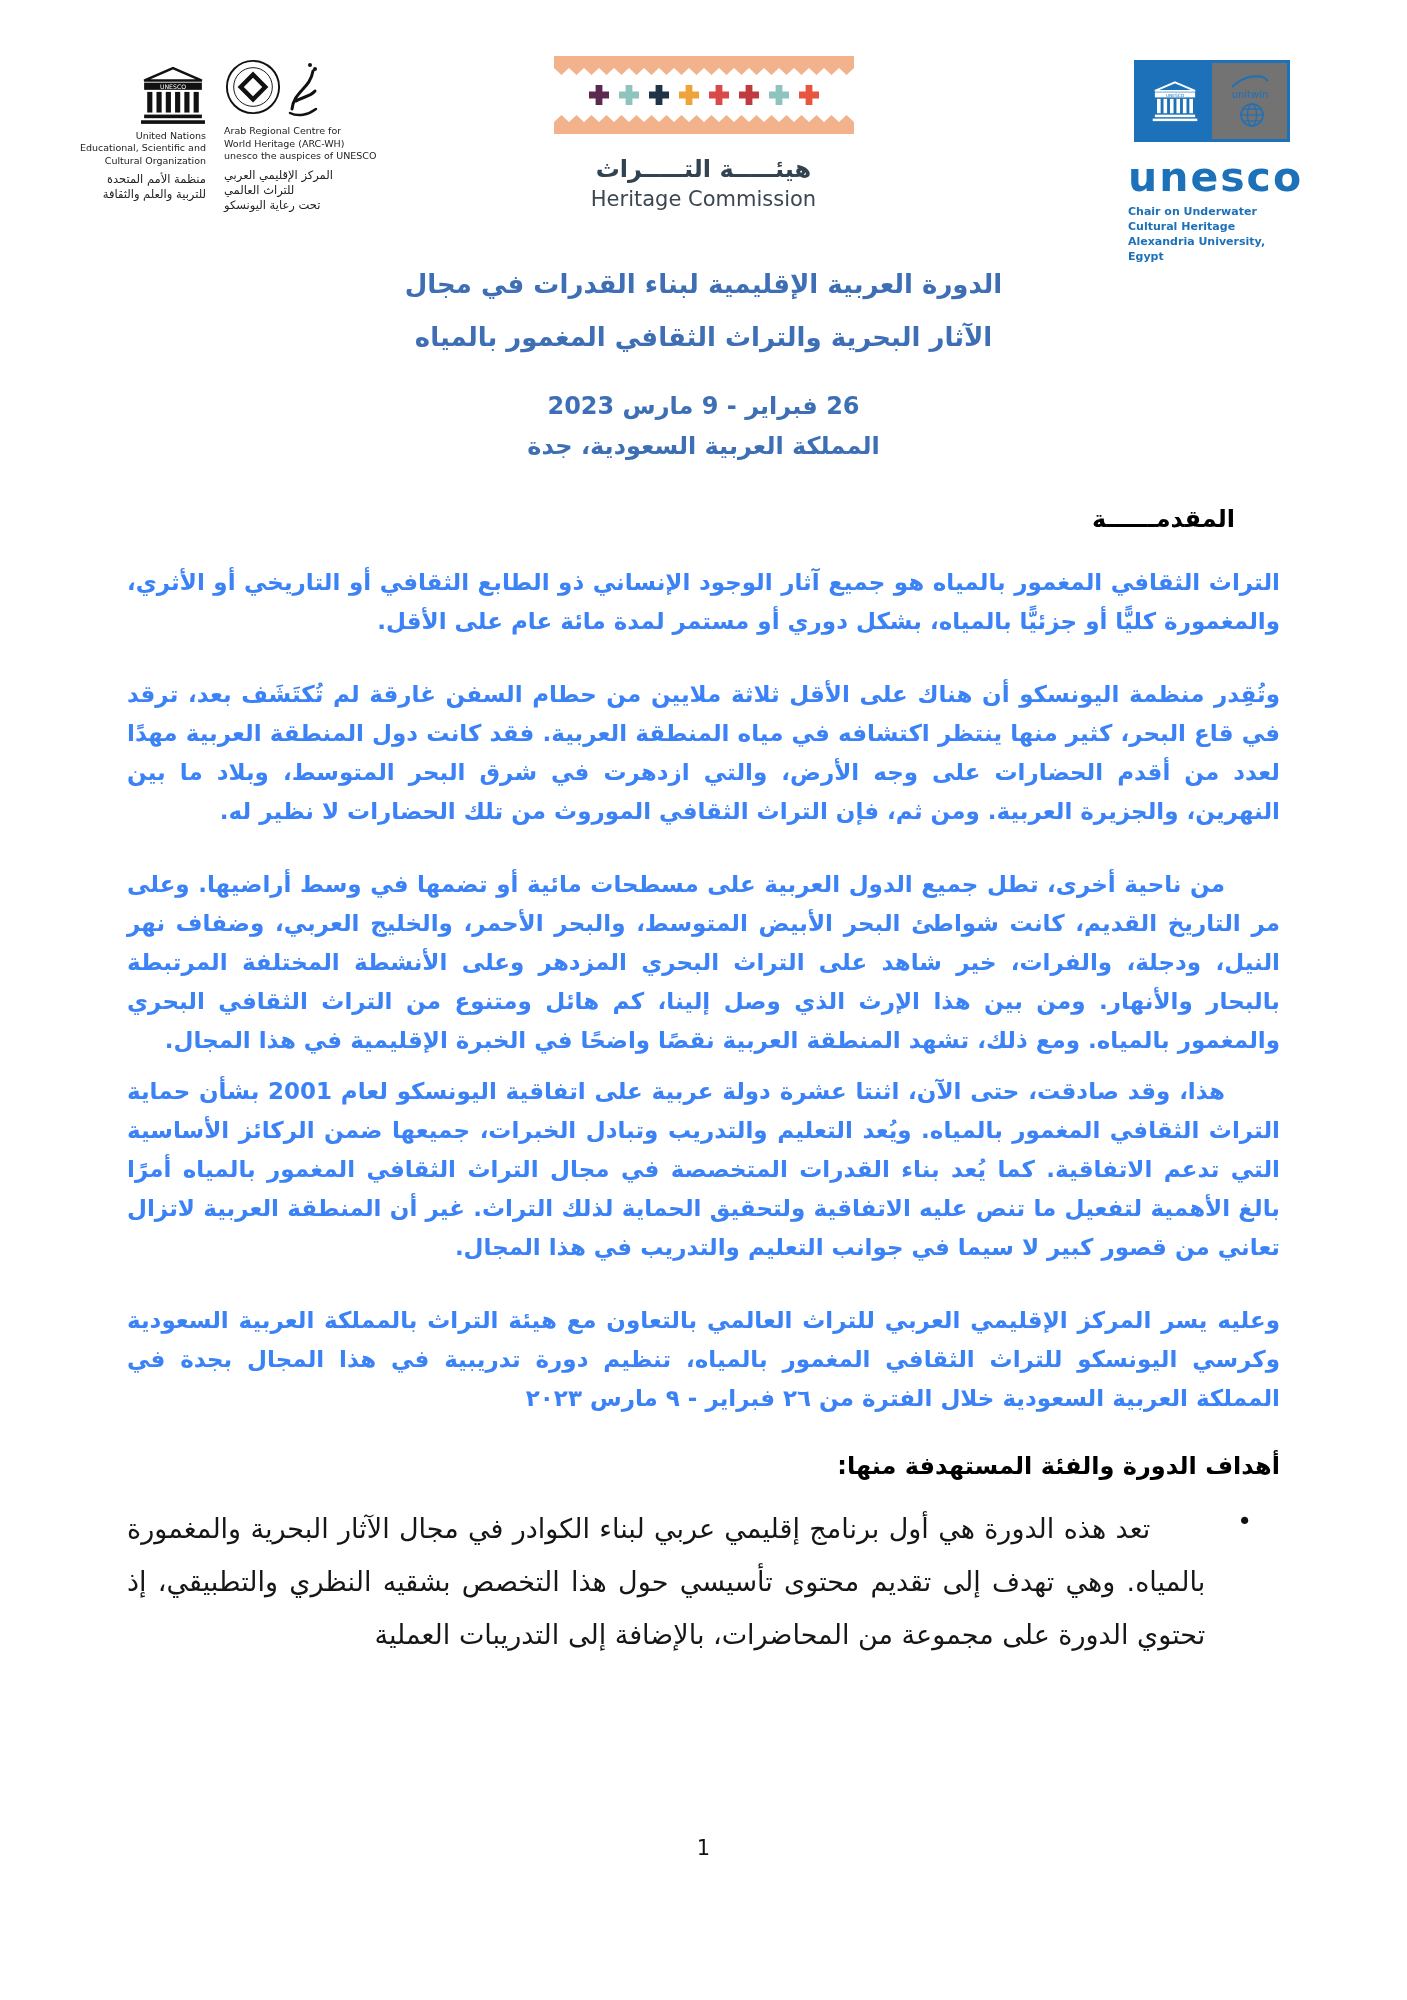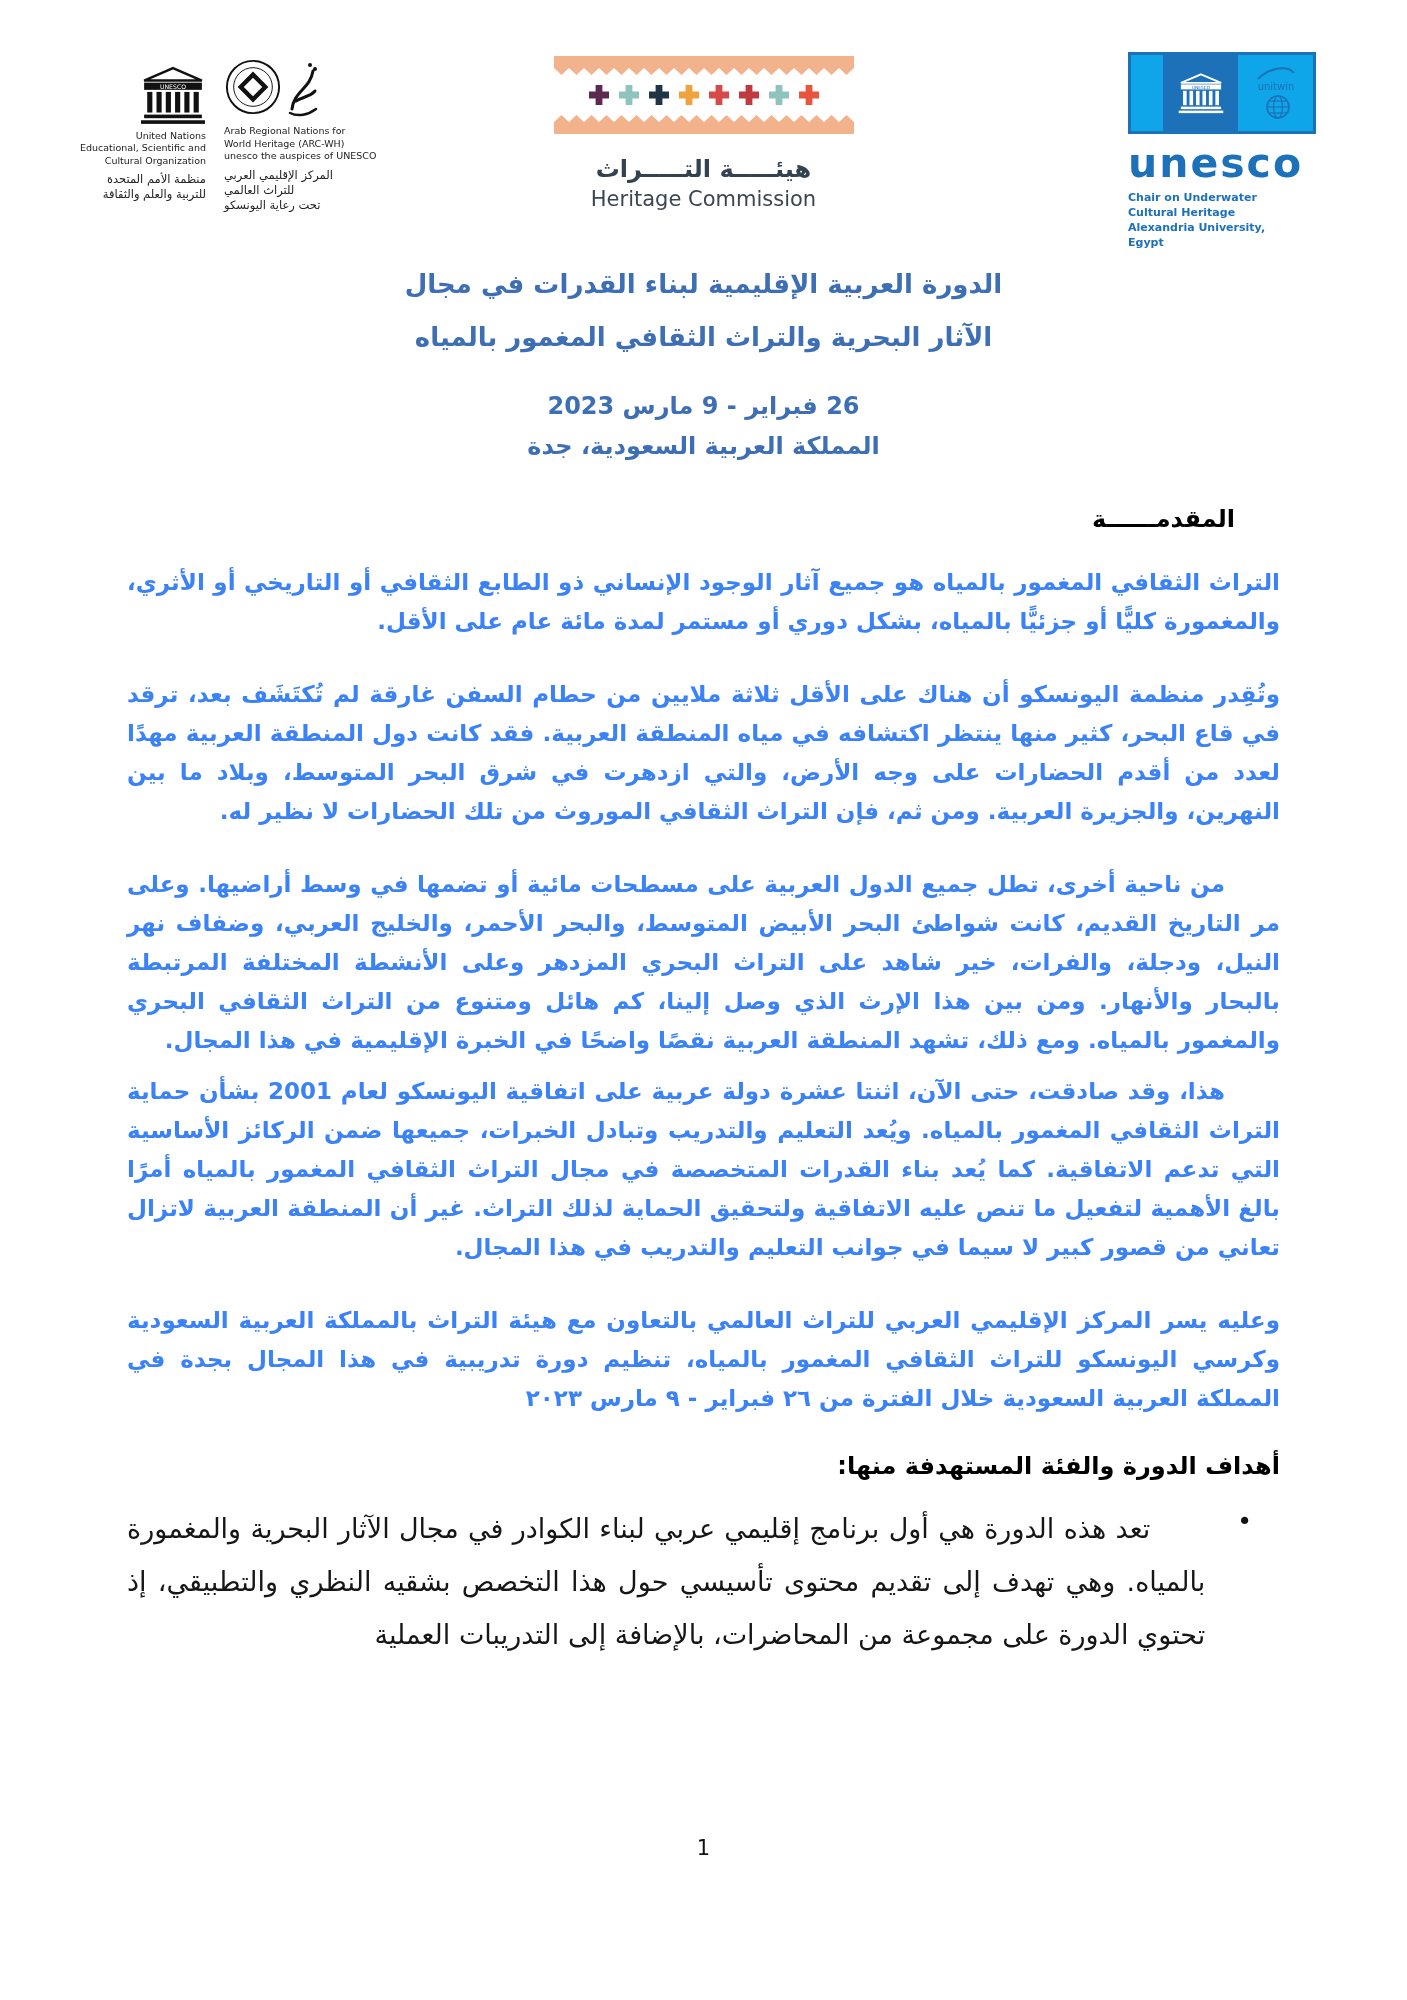--- a/index.html
+++ b/index.html
@@ -24,21 +24,21 @@
   .cap-ar{font-size:11.5px;line-height:15px;color:#222;margin-top:5px;direction:rtl;}
   .c1 .cap-ar{text-align:right;}
   .c2 .cap-ar{text-align:left;}
   .arc-row{display:flex;align-items:center;gap:4px;height:64px;}
 
   .logo-center{position:absolute;left:50%;transform:translateX(-50%);top:56px;width:320px;text-align:center;}
   .hc-ar{font-size:24px;line-height:30px;color:#33424f;font-weight:600;margin-top:16px;direction:rtl;}
   .hc-en{font-size:21px;line-height:26px;color:#3c4650;margin-top:2px;}
 
   .logo-right{position:absolute;left:1128px;top:48px;width:168px;}
-  .un-box{width:150px;height:76px;margin:4px auto;border:3px solid #1d71b8;display:flex;background:#0ea5e9;padding-left:32px;}
+  .un-box{width:150px;height:76px;margin:12px auto;border:3px solid #1d71b8;display:flex;background:#737373;}
   .un-box-left{width:50%;background:#1d71b8;display:flex;align-items:center;justify-content:center;}
   .un-box-right{width:50%;display:flex;align-items:center;justify-content:center;}
   .un-wordmark{font-size:41px;font-weight:bold;color:#1d71b8;letter-spacing:2px;line-height:46px;margin-top:6px;text-align:center;}
   .un-caption{font-size:11px;font-weight:bold;color:#1d71b8;line-height:15px;text-align:left;margin-top:4px;}
 
   
   .title-block{position:absolute;top:258px;left:0;width:100%;text-align:center;direction:rtl;color:#3e6fb4;font-weight:bold;}
   .title-line{font-size:26px;line-height:53px;}
   .title-sub{font-size:24px;line-height:40px;}
   .title-gap{height:22px;}
@@ -95,21 +95,21 @@
           <rect x="21" y="21" width="18" height="18" fill="none" stroke="#111" stroke-width="4.5" transform="rotate(45 30 30)"></rect>
         </svg>
         <svg width="34" height="60" viewBox="0 0 34 60">
           <path d="M6,52 C8,34 24,32 27,14 M10,44 C16,40 24,40 29,34" fill="none" stroke="#111" stroke-width="3" stroke-linecap="round"></path>
           <circle cx="24" cy="8" r="2" fill="#111"></circle>
           <circle cx="29" cy="12" r="2" fill="#111"></circle>
           <path d="M4,56 C12,60 22,58 30,52" fill="none" stroke="#111" stroke-width="2.5" stroke-linecap="round"></path>
         </svg>
       </div>
       <div class="cap-en">
-        <div>Arab Regional Nations for</div>
+        <div>Arab Regional Centre for</div>
         <div>World Heritage (ARC-WH)</div>
         <div>unesco the auspices of UNESCO</div>
       </div>
       <div class="cap-ar">
         <div>المركز الإقليمي العربي</div>
         <div>للتراث العالمي</div>
         <div>تحت رعاية اليونسكو</div>
       </div>
     </div>
   </div>

